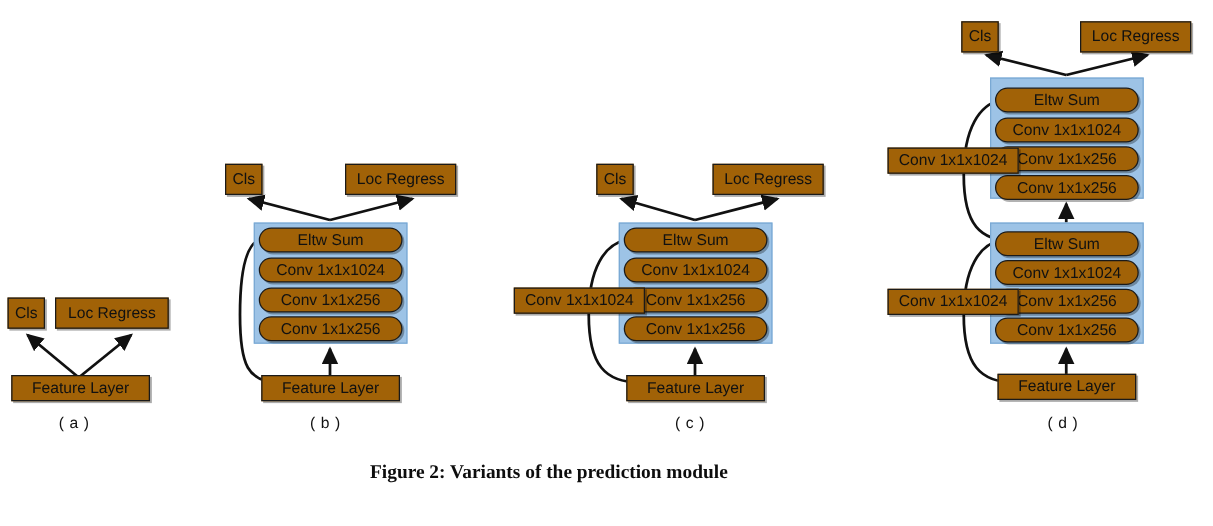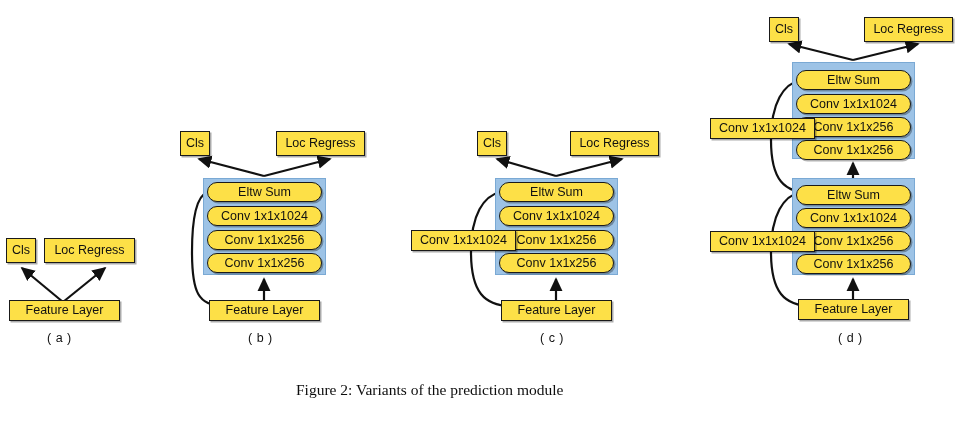--- a/index.html
+++ b/index.html
@@ -24,21 +24,21 @@
     position: absolute;
     left: 0; top: 0;
     width: 970px;
     height: 421px;
     pointer-events: none;
   }
   
   .node {
     position: absolute;
     box-sizing: border-box;
-    background: #fde047;
+    background: #a16207;
     border: 1.5px solid #1a1a1a;
     color: #111111;
     font-size: 12.5px;
     line-height: 1;
     display: flex;
     align-items: center;
     justify-content: center;
     white-space: nowrap;
     box-shadow: 1.5px 1.5px 0 rgba(0,0,0,0.33);
     z-index: 5;
@@ -237,15 +237,15 @@
 
   <div class="node external-conv" style="left:710px; top:231px; width:105px; height:21px;">
     <span>Conv 1x1x1024</span>
   </div>
 
   <div class="node" style="left:798px; top:299px; width:111px; height:21px;">
     <span>Feature Layer</span>
   </div>
   <div class="panel-label" style="left:838px; top:331px;">( d )</div>
 
-  <div class="caption" style="left:296px; top:381px;">Figure 2: Variants of the prediction module</div>
+  <div class="caption" style="left:296px; top:369px;font-weight:bold;">Figure 2: Variants of the prediction module</div>
 
 </div>
 
 </body></html>

